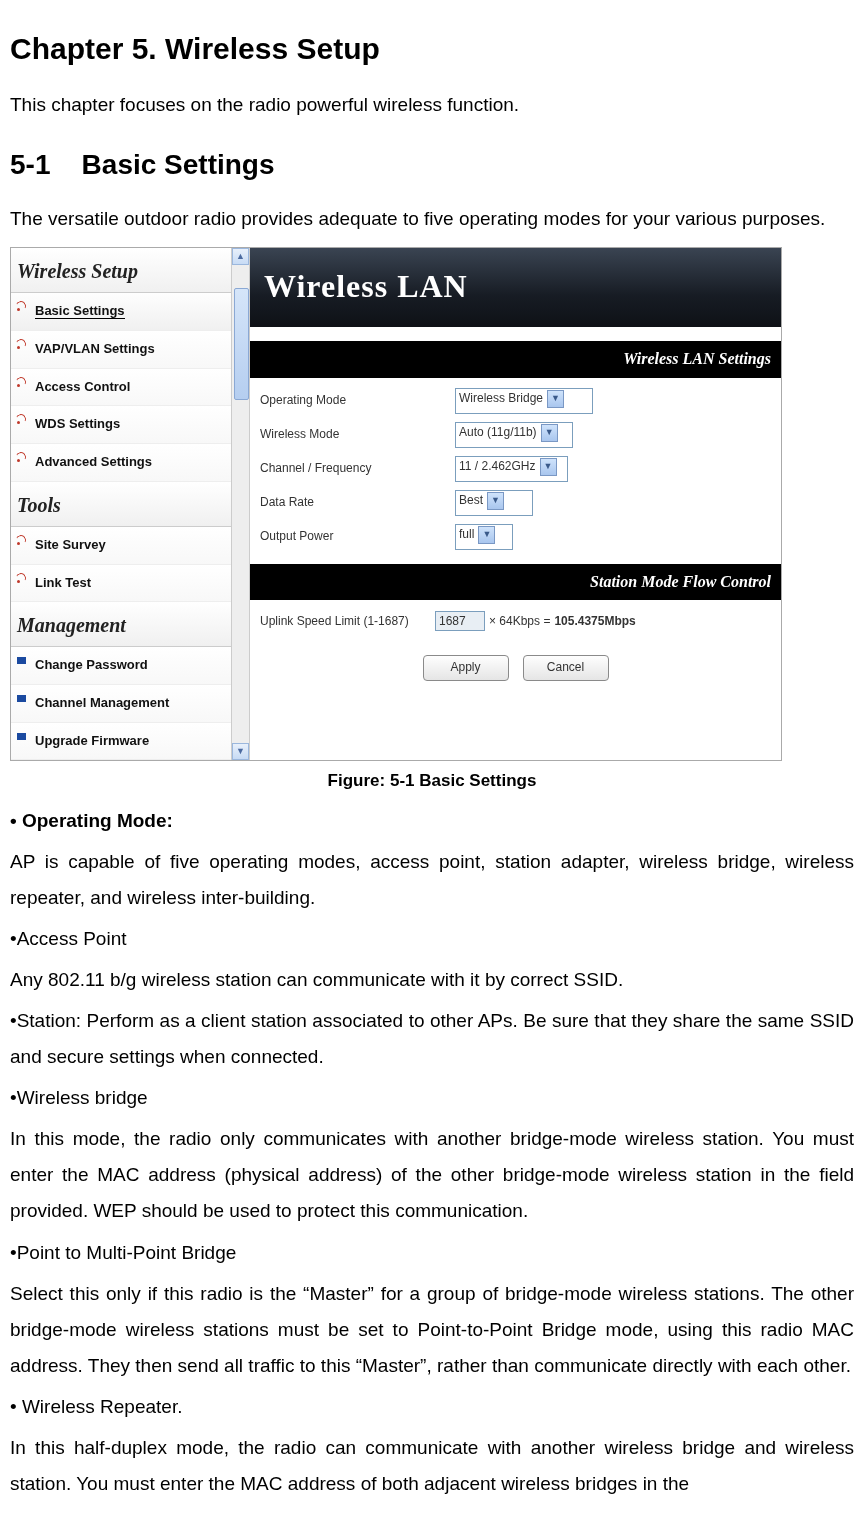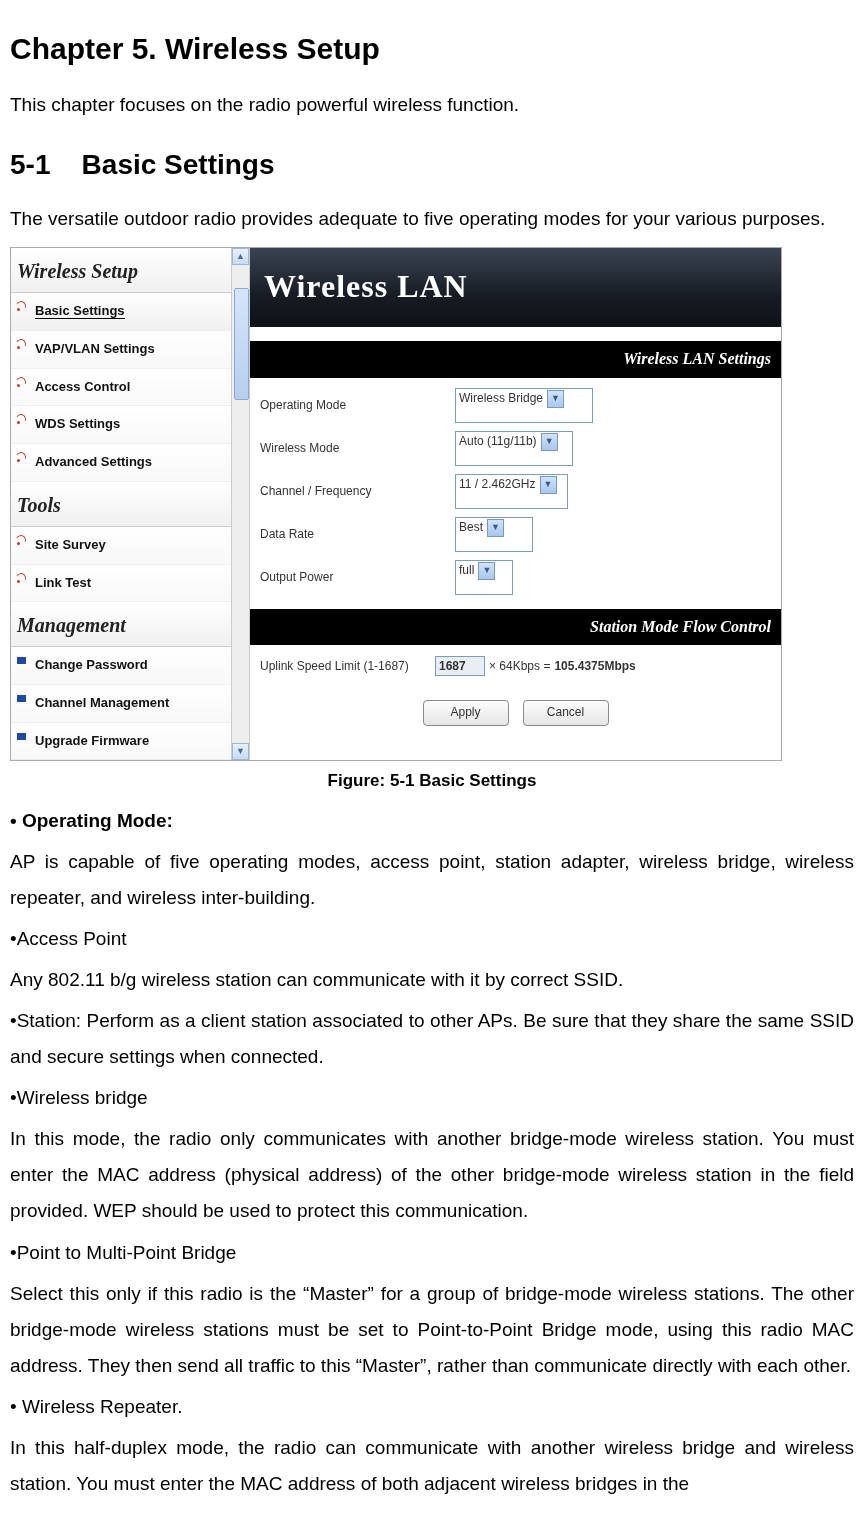--- a/index.html
+++ b/index.html
@@ -164,38 +164,38 @@
   .form-label { width: 195px; }
   .sel {
     font-family: Tahoma, sans-serif;
     font-size: 12px;
     background: #fff;
     border: 1px solid #7a9;
     border-color: #7b9ebd;
     display: inline-flex;
     align-items: center;
     height: 20px;
-    padding: 0 3px 13px 3px;
+    padding: 0 3px 4px 3px;
   }
   .sel .arrow {
     margin-left: 4px;
     width: 15px; height: 16px;
     background: linear-gradient(#cfe3fb,#a9c6ee);
     border: 1px solid #7a98c4;
     display:flex;align-items:center;justify-content:center;
     font-size: 9px; color: #3a5a8a;
   }
   .num-input {
     border: 1px solid #7b9ebd;
     background: #e8eef4;
     width: 42px; height: 18px;
     font-size: 12px;
     text-align: left;
     padding: 0 3px;
-    display:inline-flex;align-items:center;font-weight:bold;
+    display:inline-flex;align-items:center;
   }
   .flow-eq { font-size: 12px; }
   .btn-row {
     display: flex;
     gap: 14px;
     justify-content: center;
     padding: 18px 0 8px 0;
   }
   .winbtn {
     width: 84px; height: 24px;

